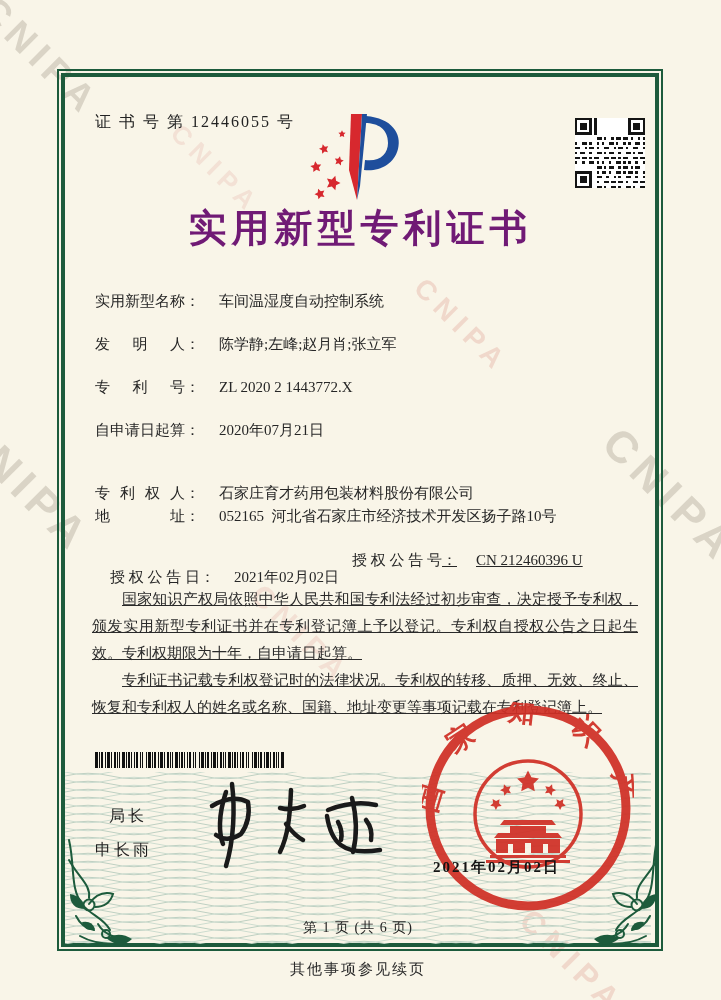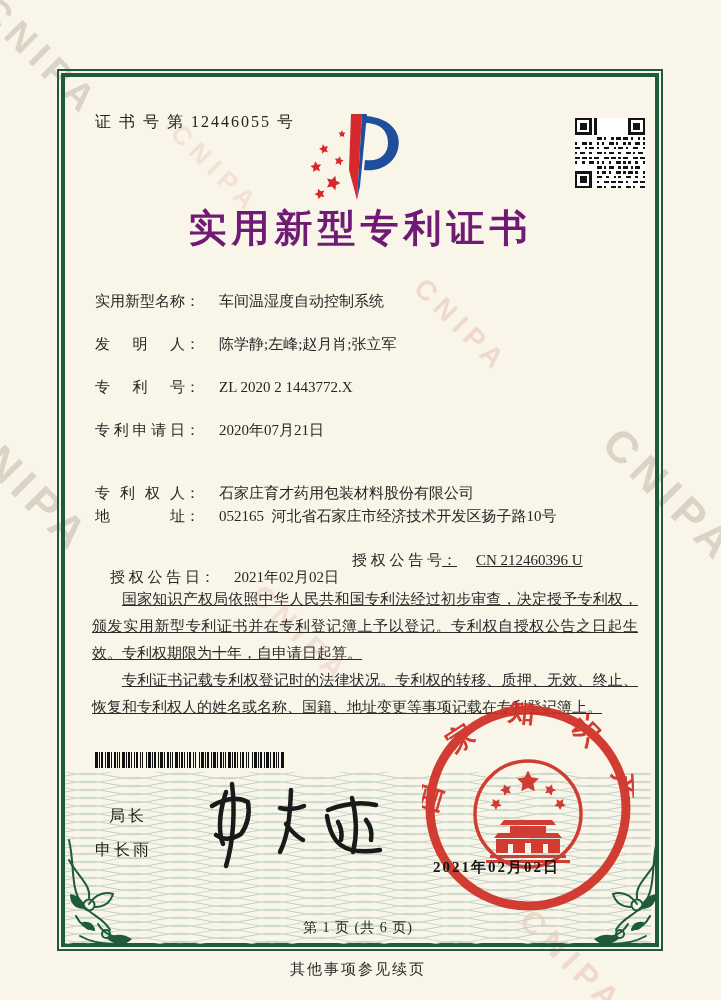--- a/index.html
+++ b/index.html
@@ -183,21 +183,21 @@
       <rect x="2" y="24" width="3" height="3"></rect>
       <rect x="8" y="0" width="1" height="7"></rect>
     </g>
   </svg>
 
   <h1 class="title">实用新型专利证书</h1>
 
   <div class="row r1"><span class="lbl">实用新型名称</span><span>：</span><span class="val">车间温湿度自动控制系统</span></div>
   <div class="row r2"><span class="lbl">发明人</span><span>：</span><span class="val">陈学静;左峰;赵月肖;张立军</span></div>
   <div class="row r3"><span class="lbl">专利号</span><span>：</span><span class="val">ZL 2020 2 1443772.X</span></div>
-  <div class="row r4"><span class="lbl">专利申请日</span><span>：</span><span class="val">2020年07月21日</span></div>
+  <div class="row r4"><span class="lbl">自申请日起算</span><span>：</span><span class="val">2020年07月21日</span></div>
   <div class="row r5"><span class="lbl">专利权人</span><span>：</span><span class="val">石家庄育才药用包装材料股份有限公司</span></div>
   <div class="row r6"><span class="lbl">地址</span><span>：</span><span class="val">052165  河北省石家庄市经济技术开发区扬子路10号</span></div>
   <div class="row r7">
     <span class="lbl">授权公告日</span><span>：</span><span class="val">2021年02月02日</span>
     <span class="grant-no"><span class="lbl">授权公告号</span><span>：</span><span class="val">CN 212460396 U</span></span>
   </div>
 
   <div class="body-text">
     <p>国家知识产权局依照中华人民共和国专利法经过初步审查，决定授予专利权，颁发实用新型专利证书并在专利登记簿上予以登记。专利权自授权公告之日起生效。专利权期限为十年，自申请日起算。</p>
     <p>专利证书记载专利权登记时的法律状况。专利权的转移、质押、无效、终止、恢复和专利权人的姓名或名称、国籍、地址变更等事项记载在专利登记簿上。</p>

